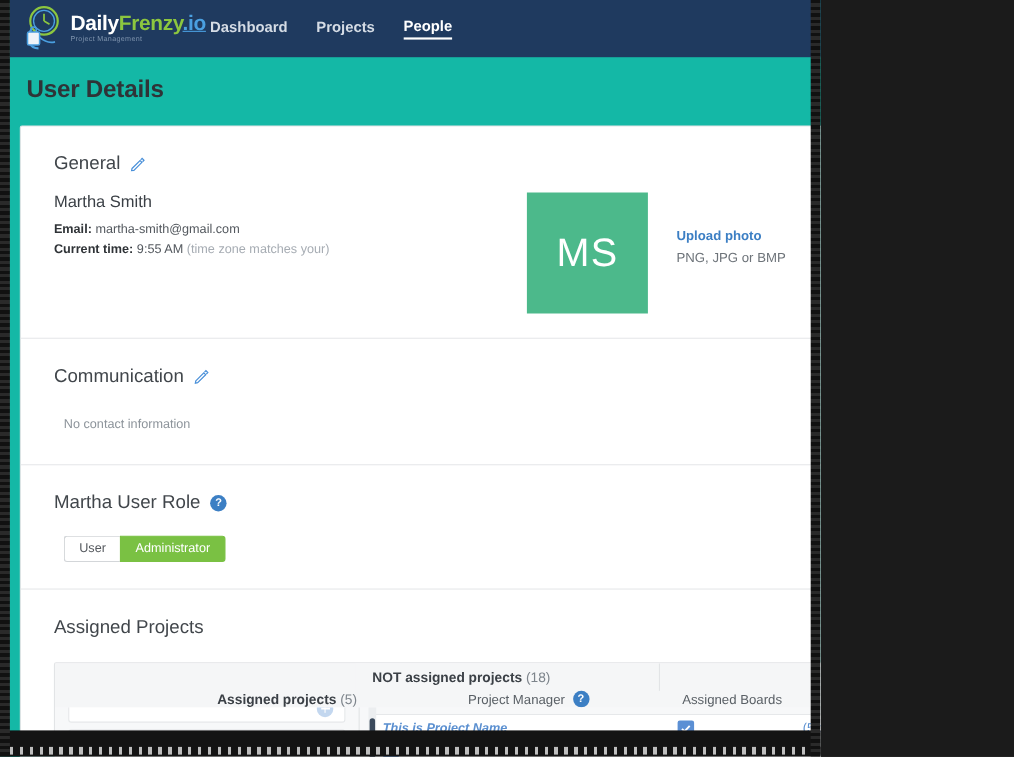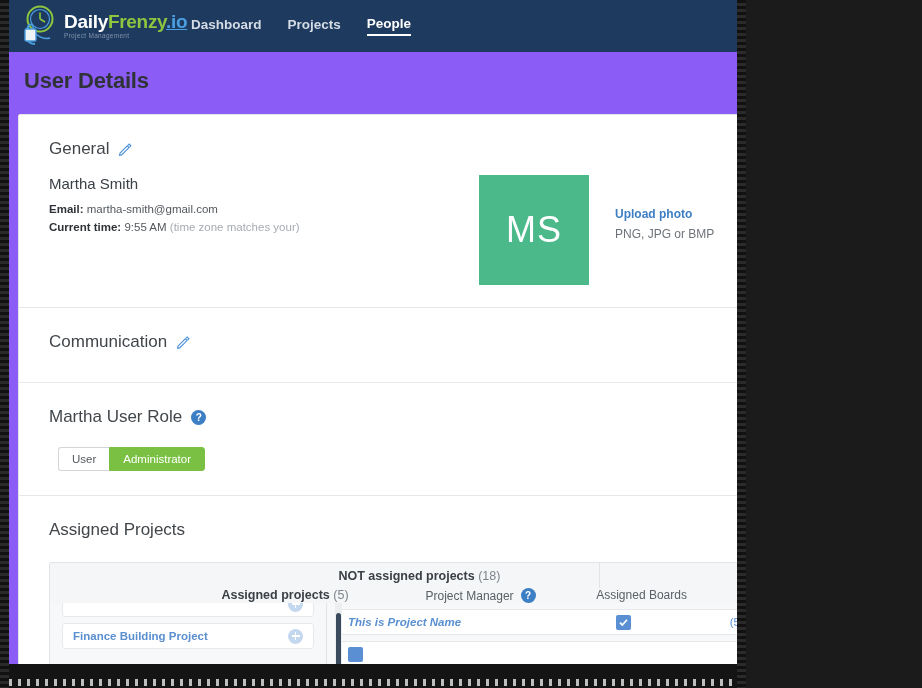--- a/index.html
+++ b/index.html
@@ -5,21 +5,21 @@
   * { box-sizing: border-box; margin: 0; padding: 0; }
   html, body {
     width: 922px; height: 688px;
     background: #1b1b1b;
     font-family: "Liberation Sans", sans-serif;
     overflow: hidden;
   }
   .screen {
     position: absolute; left: 0; top: 0;
     width: 746px; height: 688px;
-    background: #8b5cf6;
+    background: #14b8a6;
     overflow: hidden;
   }
   
   .edge-left {
     position: absolute; left: 0; top: 0; width: 9px; height: 688px;
     background: repeating-linear-gradient(to bottom, #111 0 3px, #2a2a2a 3px 6px);
     z-index: 60;
   }
   .edge-right {
     position: absolute; right: 0; top: 0; width: 9px; height: 688px;
@@ -146,21 +146,21 @@
   .ap-head { font-size: 17px; color: #41464b; }
   .ap-table {
     margin-top: 22px; border: 1px solid #e2e4e6; border-radius: 2px;
     background: #f7f8f9; overflow: hidden; position: relative;
   }
   .ap-thead { display: flex; height: 40px; background: #f5f6f7; align-items: center; flex-direction: column; }
   .th-left {
     width: 277px; height: 40px; display: flex; align-items: center;
     padding-left: 16px; border-right: 1px solid #e2e4e6; background: #f5f6f7;
   }
-  .th-right { flex: 1; display: flex; padding-left: 16px; }
+  .th-right { flex: 1; display: flex; align-items: center; padding-left: 16px; gap: 24px; }
   .th-txt { font-size: 12.5px; color: #3b4046; }
   .th-txt b { font-weight: bold; }
   .th-txt span.cnt { color: #7d848b; font-weight: normal; }
   .th-pm { width: 148px; text-align: center; font-size: 12px; color: #5a6066;
            display: flex; align-items: center; justify-content: center; gap: 7px; margin-left: 58px; }
   .th-boards { width: 150px; text-align: center; font-size: 12px; color: #5a6066; margin-left: 12px; }
 
   .ap-body { display: flex; height: 112px; position: relative; overflow: hidden; }
   .col-left {
     width: 277px; border-right: 1px solid #e2e4e6; background: #f7f8f9;
@@ -294,20 +294,21 @@
     <div class="section" style="padding-bottom:30px;">
       <div class="sec-head">
         <span>Communication</span>
         <span class="pencil">
           <svg width="14" height="14" viewBox="0 0 14 14">
             <path d="M2 11.2 L9.3 3.9 L11 5.6 L3.7 12.9 L1.6 13.3 Z" fill="none" stroke="#4a90d9" stroke-width="1.1"></path>
             <path d="M9.9 3.3 L11.2 2 L12.9 3.7 L11.6 5" fill="none" stroke="#4a90d9" stroke-width="1.1"></path>
           </svg>
         </span>
       </div>
+      <div class="no-contact">No contact information</div>
     </div>
 
     <div class="section" style="padding-bottom:24px;">
       <div class="sec-head">
         <span>Martha User Role</span>
         <span class="qmark">?</span>
       </div>
       <div class="role-toggle">
         <div class="role-btn">User</div>
         <div class="role-btn on">Administrator</div>

